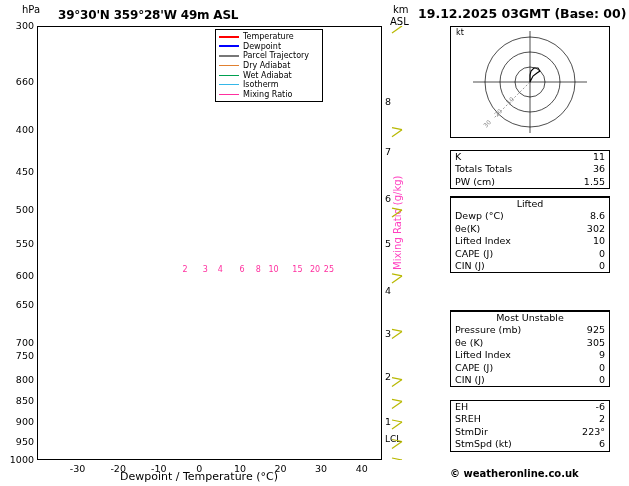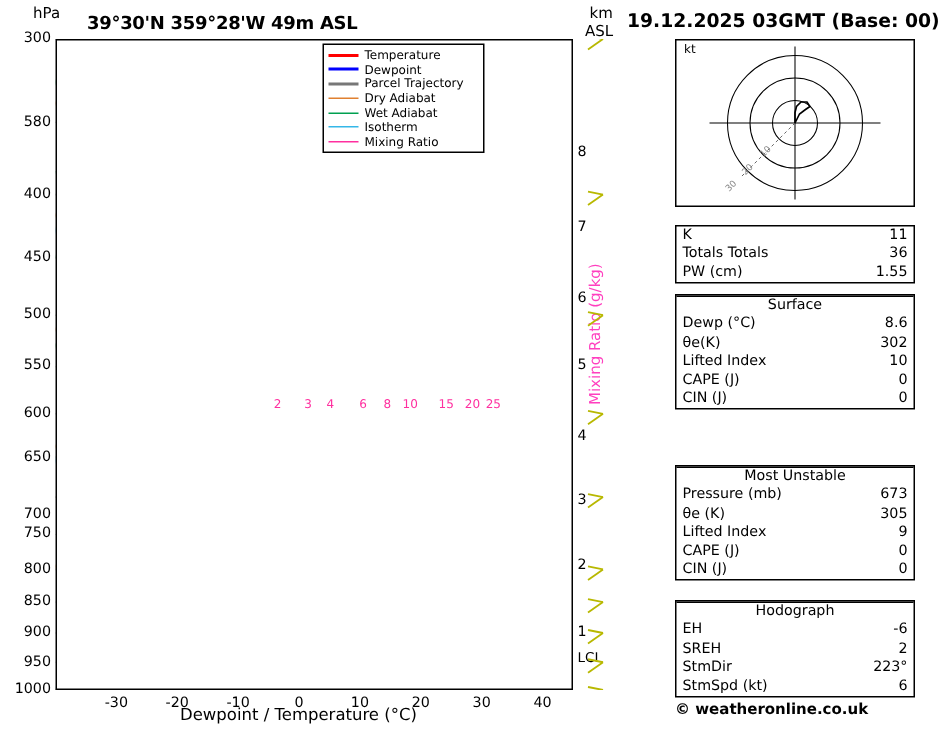--- a/index.html
+++ b/index.html
@@ -161,21 +161,21 @@
       <path d="M209.8,434.0 L199.7,415.5 L189.5,396.0 L179.9,375.4 L169.5,353.6 L159.4,330.3 L149.7,305.4 L138.6,278.7 L125.9,249.9 L111.9,218.5 L98.7,184.1 L84.4,146.2 L71.3,103.7 L152.5,103.7 L161.5,146.2 L169.7,184.1 L176.8,218.5 L182.7,249.9 L187.3,278.7 L190.3,305.4 L193.9,330.3 L197.9,353.6 L202.2,375.4 L206.5,396.0 L208.4,405.9 L208.7,415.5 L209.4,424.9 L209.8,434.0 Z" fill="#c9c9c9" fill-opacity="0.55" stroke="none"></path>
       <path d="M209.8,434.0 L199.7,415.5 L189.5,396.0 L179.9,375.4 L169.5,353.6 L159.4,330.3 L149.7,305.4 L138.6,278.7 L125.9,249.9 L111.9,218.5 L98.7,184.1 L84.4,146.2 L71.3,103.7" stroke="#999999" fill="none" stroke-width="1.6" stroke-linejoin="round"></path>
       <path d="M209.8,434.0 L209.4,424.9 L208.7,415.5 L208.4,405.9 L206.5,396.0 L202.2,375.4 L197.9,353.6 L193.9,330.3 L190.3,305.4 L187.3,278.7 L182.7,249.9 L176.8,218.5 L169.7,184.1 L161.5,146.2 L152.5,103.7 L140.9,55.6 L127.2,0.0" stroke="#ff0000" fill="none" stroke-width="2" stroke-linejoin="round"></path>
       <path d="M197.3,434.0 L196.4,424.9 L193.6,415.5 L192.1,405.9 L184.6,396.0 L173.8,375.4 L165.4,353.6 L161.4,330.3 L157.9,305.4 L152.8,278.7 L153.2,261.7 L146.2,249.9 L130.2,218.5 L123.0,184.1 L116.8,169.4 L116.9,146.2 L113.9,103.7 L108.4,55.6 L100.7,23.3 L110.9,0.0" stroke="#0000ff" fill="none" stroke-width="2.6" stroke-linejoin="round"></path>
     </g>
   </svg>
 <div class="abs" id="plot-frame"></div>
 
 <div class="abs" id="ytick-holder">
     <div class="ytick" style="left: 2px; top: 20px; width: 32px;">300</div>
-    <div class="ytick" style="left: 2px; top: 75.5672px; width: 32px;">580</div>
+    <div class="ytick" style="left: 2px; top: 75.5672px; width: 32px;">660</div>
     <div class="ytick" style="left: 2px; top: 123.702px; width: 32px;">400</div>
     <div class="ytick" style="left: 2px; top: 166.159px; width: 32px;">450</div>
     <div class="ytick" style="left: 2px; top: 204.139px; width: 32px;">500</div>
     <div class="ytick" style="left: 2px; top: 238.496px; width: 32px;">550</div>
     <div class="ytick" style="left: 2px; top: 269.861px; width: 32px;">600</div>
     <div class="ytick" style="left: 2px; top: 298.714px; width: 32px;">650</div>
     <div class="ytick" style="left: 2px; top: 325.428px; width: 32px; margin-top: 12px;">700</div>
     <div class="ytick" style="left: 2px; top: 350.298px; width: 32px;">750</div>
     <div class="ytick" style="left: 2px; top: 373.563px; width: 32px;">800</div>
     <div class="ytick" style="left: 2px; top: 395.416px; width: 32px;">850</div>
@@ -281,21 +281,21 @@
     <div class="trow">
       <span class="k">Totals Totals</span>
       <span class="v">36</span>
     </div>
     <div class="trow">
       <span class="k">PW (cm)</span>
       <span class="v">1.55</span>
     </div>
   </div>
 <div class="tbl" id="tbl-surface">
-    <div class="thead">Surface</div>
+    <div class="thead">Lifted</div>
     <div class="trow">
       <span class="k">Dewp (°C)</span>
       <span class="v">8.6</span>
     </div>
     <div class="trow">
       <span class="k">θe(K)</span>
       <span class="v">302</span>
     </div>
     <div class="trow">
       <span class="k">Lifted Index</span>
@@ -307,41 +307,40 @@
     </div>
     <div class="trow">
       <span class="k">CIN (J)</span>
       <span class="v">0</span>
     </div>
   </div>
 <div class="tbl" id="tbl-unstable">
     <div class="thead">Most Unstable</div>
     <div class="trow">
       <span class="k">Pressure (mb)</span>
-      <span class="v">673</span>
+      <span class="v">925</span>
     </div>
     <div class="trow">
       <span class="k">θe (K)</span>
       <span class="v">305</span>
     </div>
     <div class="trow">
       <span class="k">Lifted Index</span>
       <span class="v">9</span>
     </div>
     <div class="trow">
       <span class="k">CAPE (J)</span>
       <span class="v">0</span>
     </div>
     <div class="trow">
       <span class="k">CIN (J)</span>
       <span class="v">0</span>
     </div>
   </div>
 <div class="tbl" id="tbl-hodo">
-    <div class="thead">Hodograph</div>
     <div class="trow">
       <span class="k">EH</span>
       <span class="v">-6</span>
     </div>
     <div class="trow">
       <span class="k">SREH</span>
       <span class="v">2</span>
     </div>
     <div class="trow">
       <span class="k">StmDir</span>

